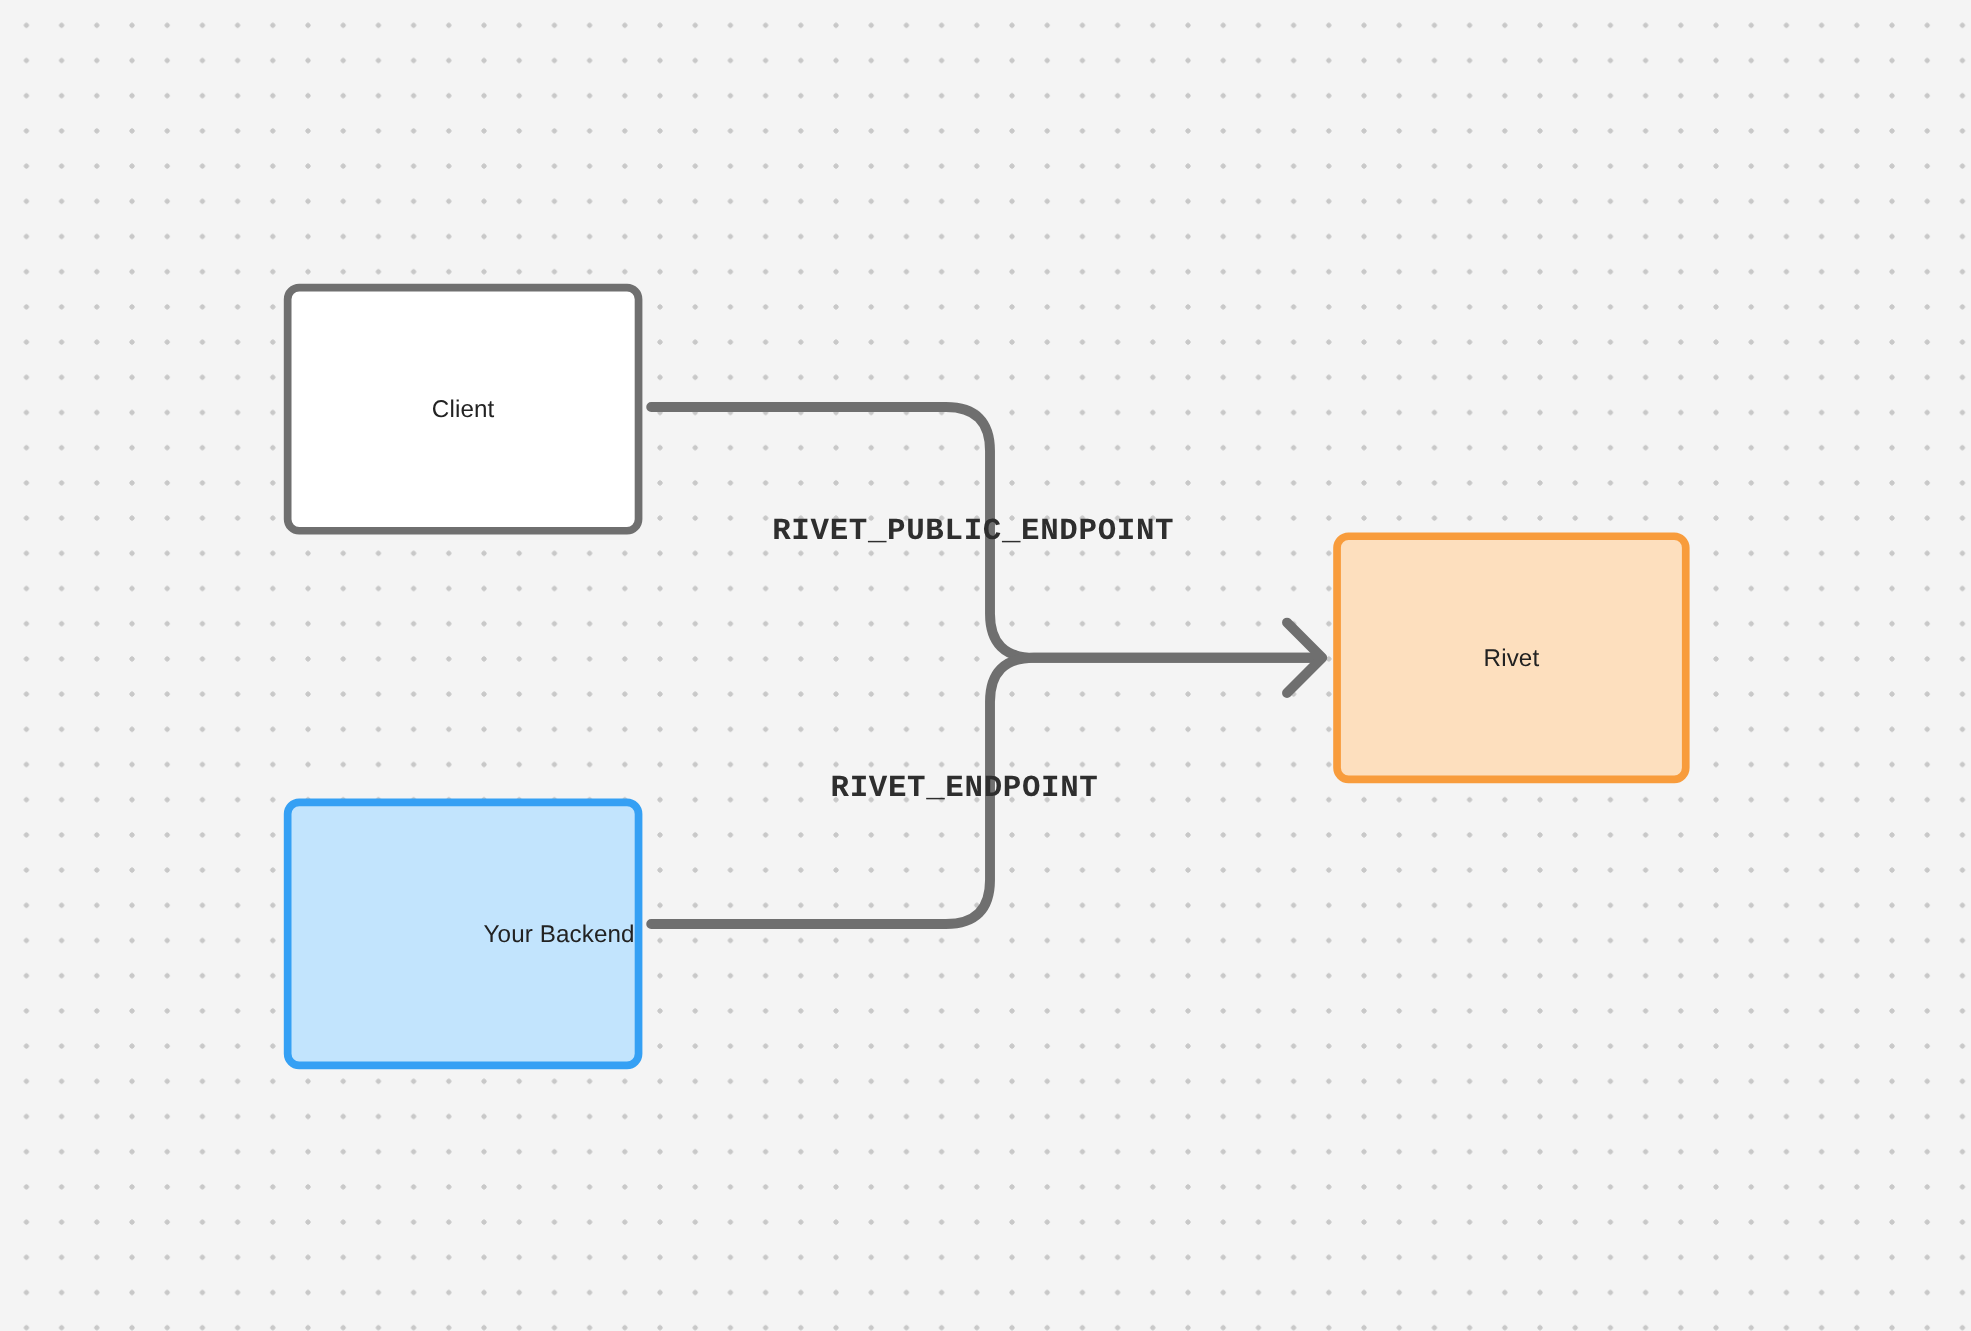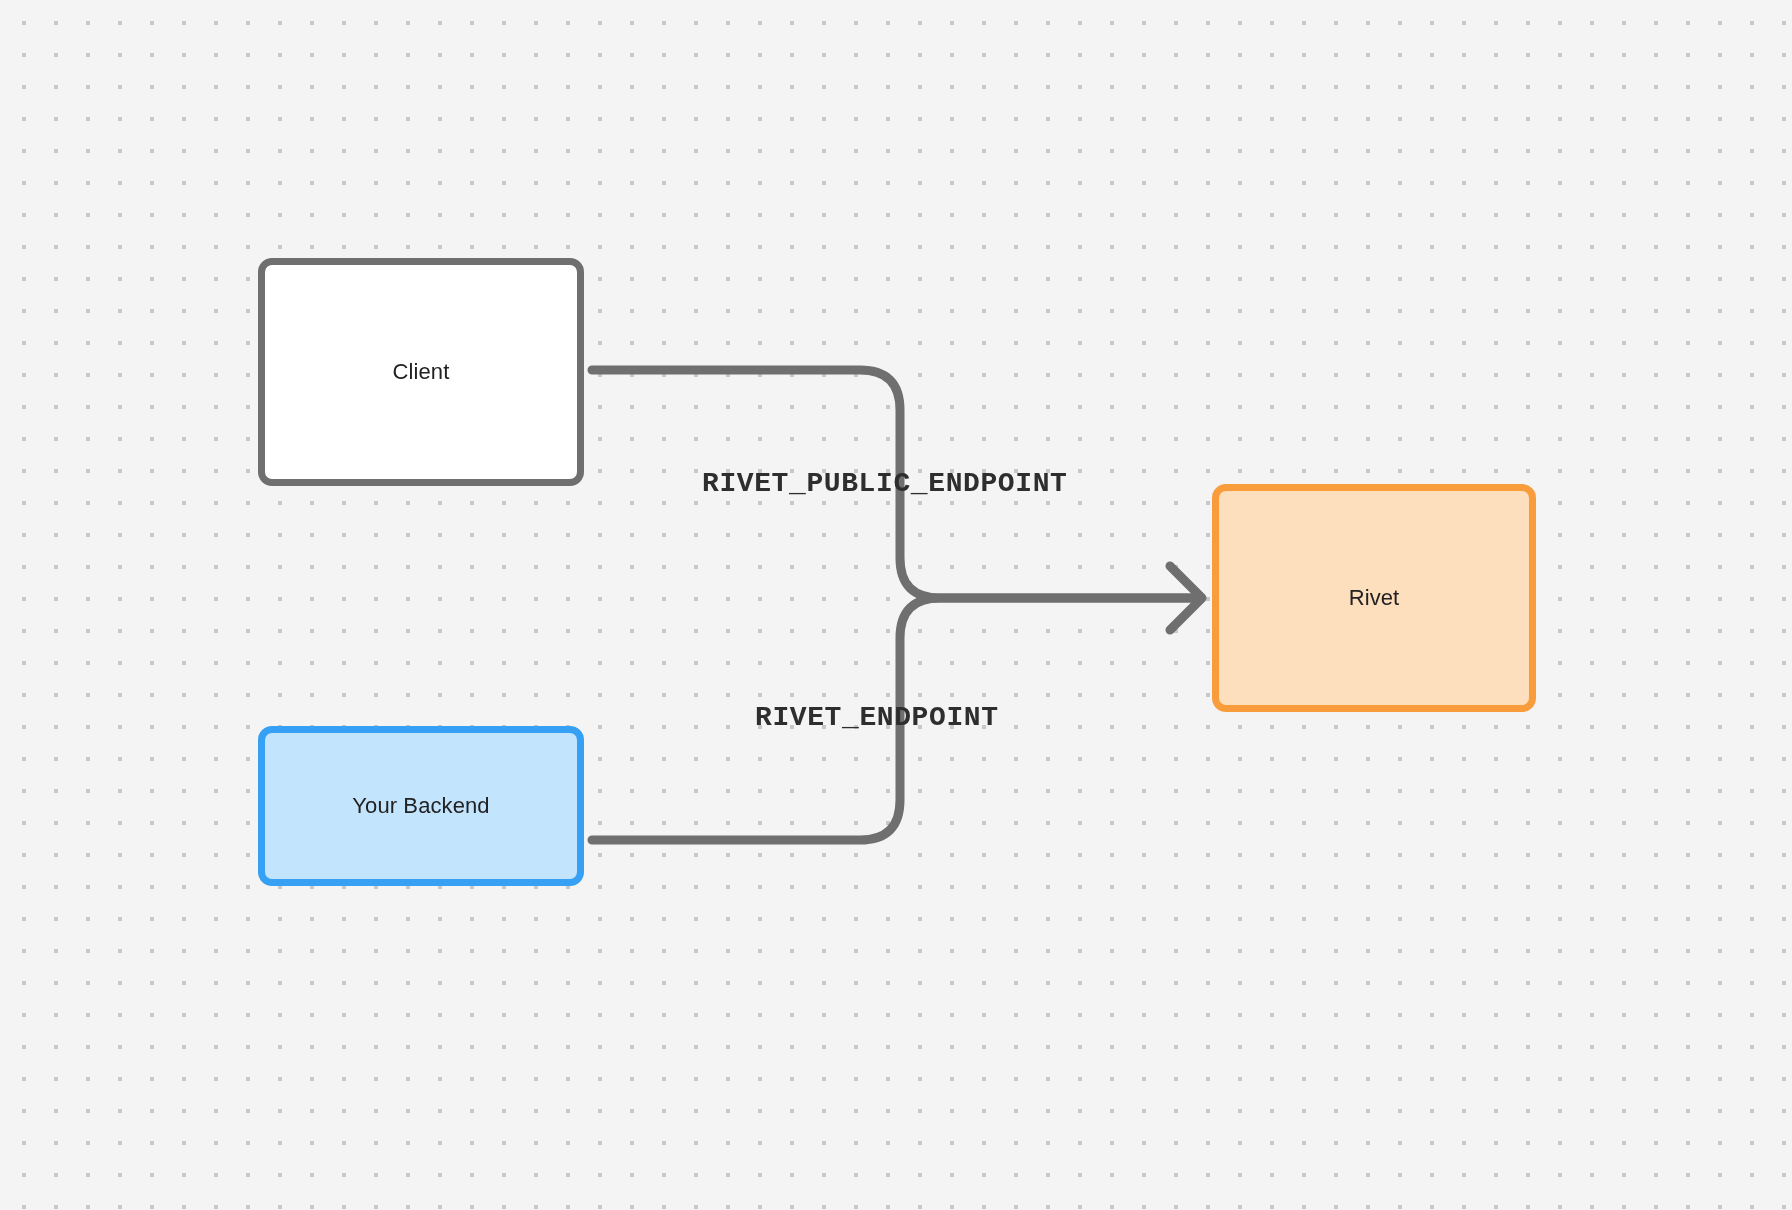--- a/index.html
+++ b/index.html
@@ -63,23 +63,24 @@
     height: 228px;
     background: #ffffff;
     border: 7px solid #6f6f6f;
   }
 
   
   #node-backend {
     left: 258px;
     top: 726px;
     width: 326px;
-    height: 160px;
+    height: 246px;
     background: #c2e4fd;
     border: 7px solid #35a0f4;
+    justify-content: flex-end;
   }
 
   
   #node-rivet {
     left: 1212px;
     top: 484px;
     width: 324px;
     height: 228px;
     background: #fddfbe;
     border: 7px solid #f89c3c;

